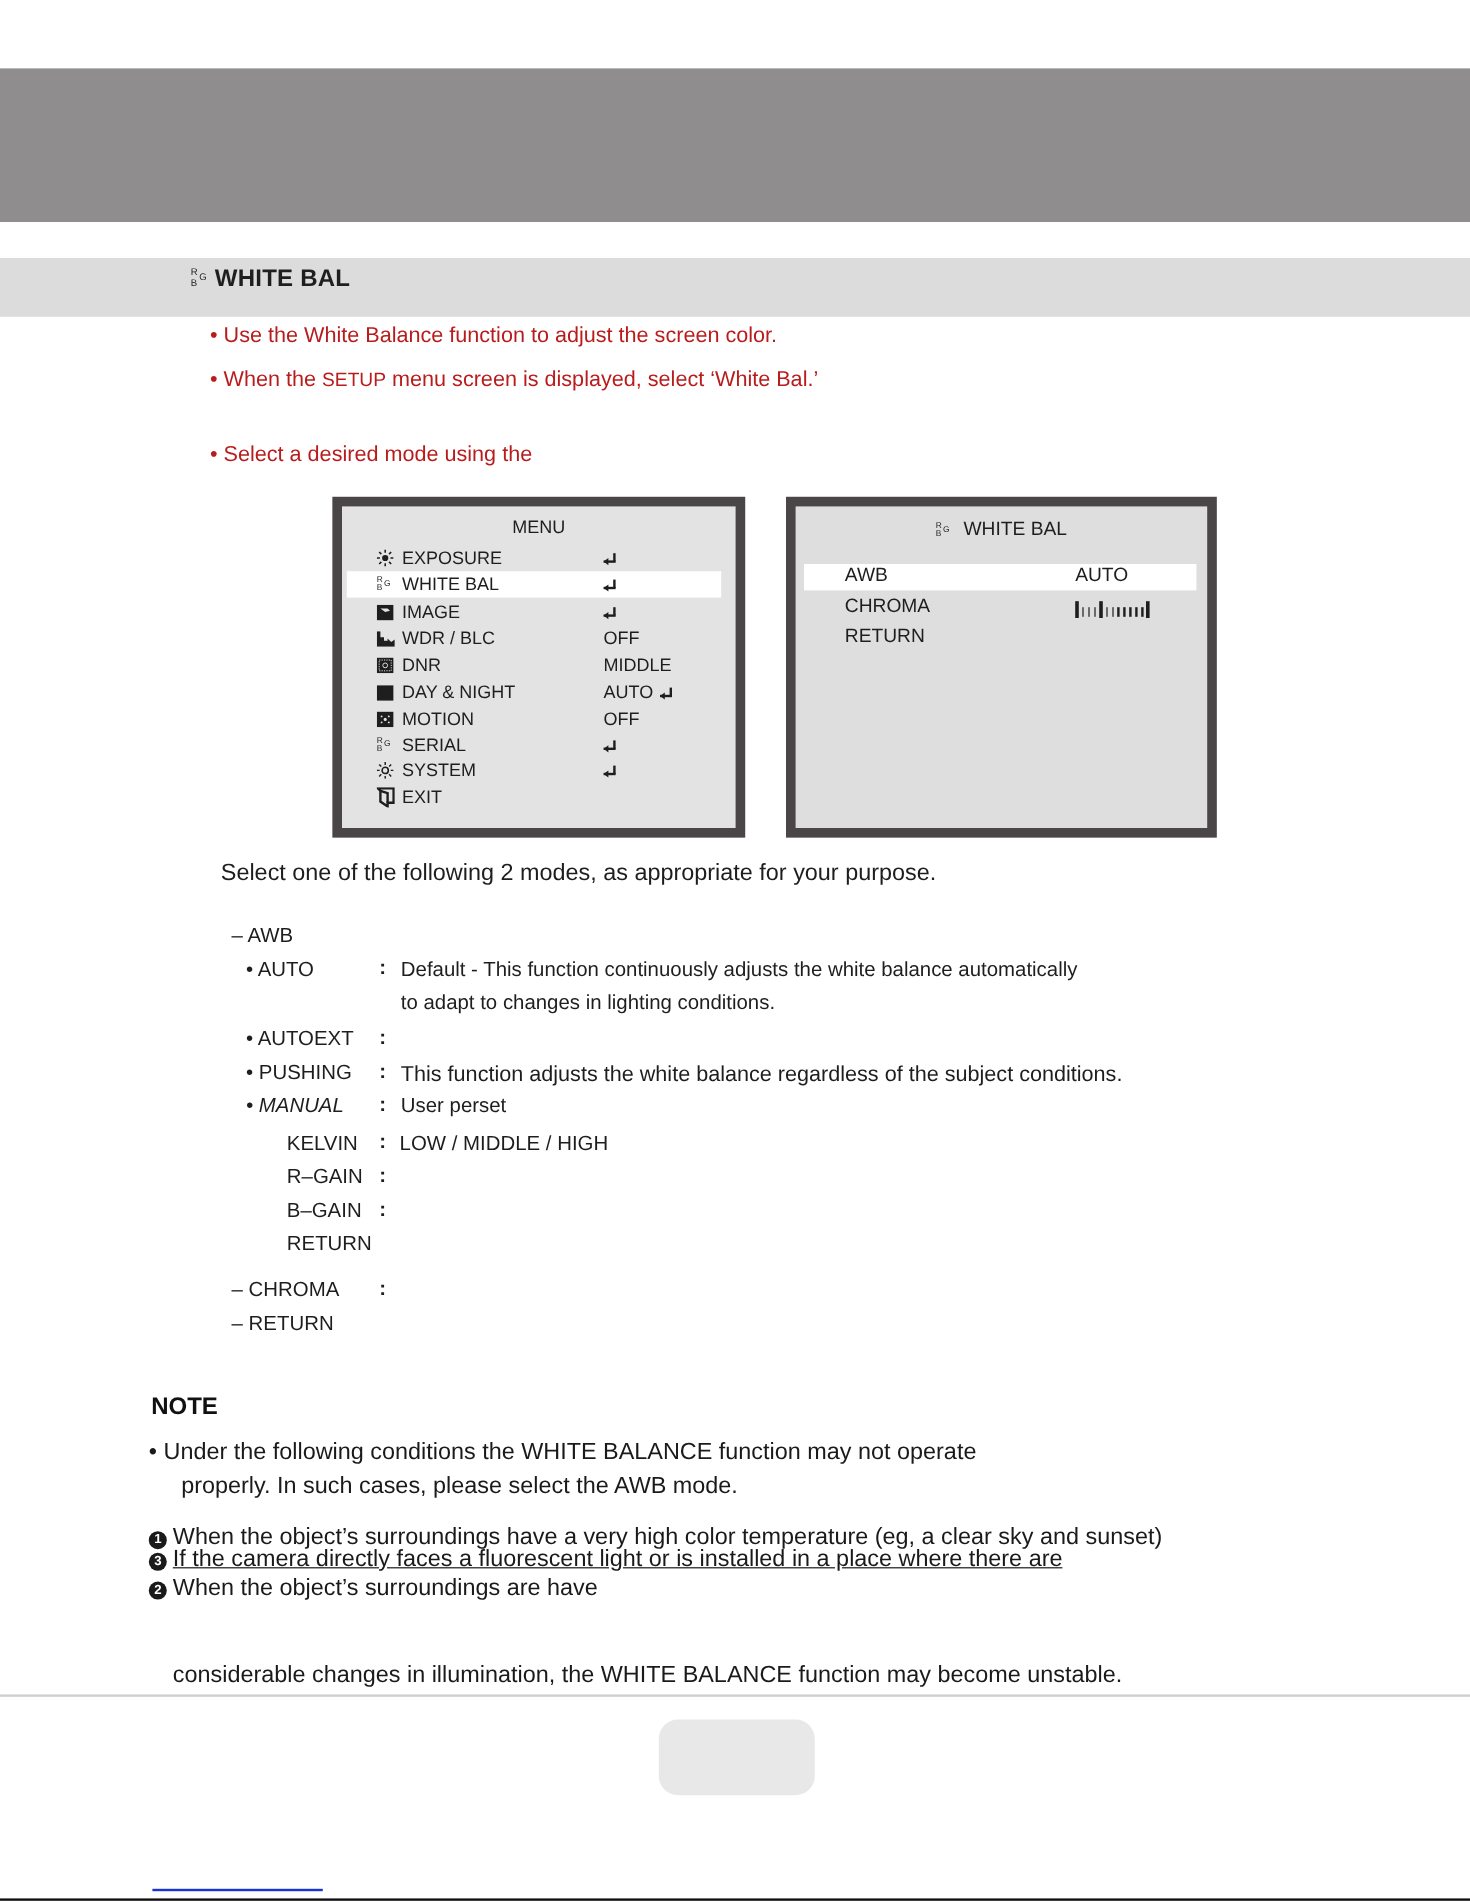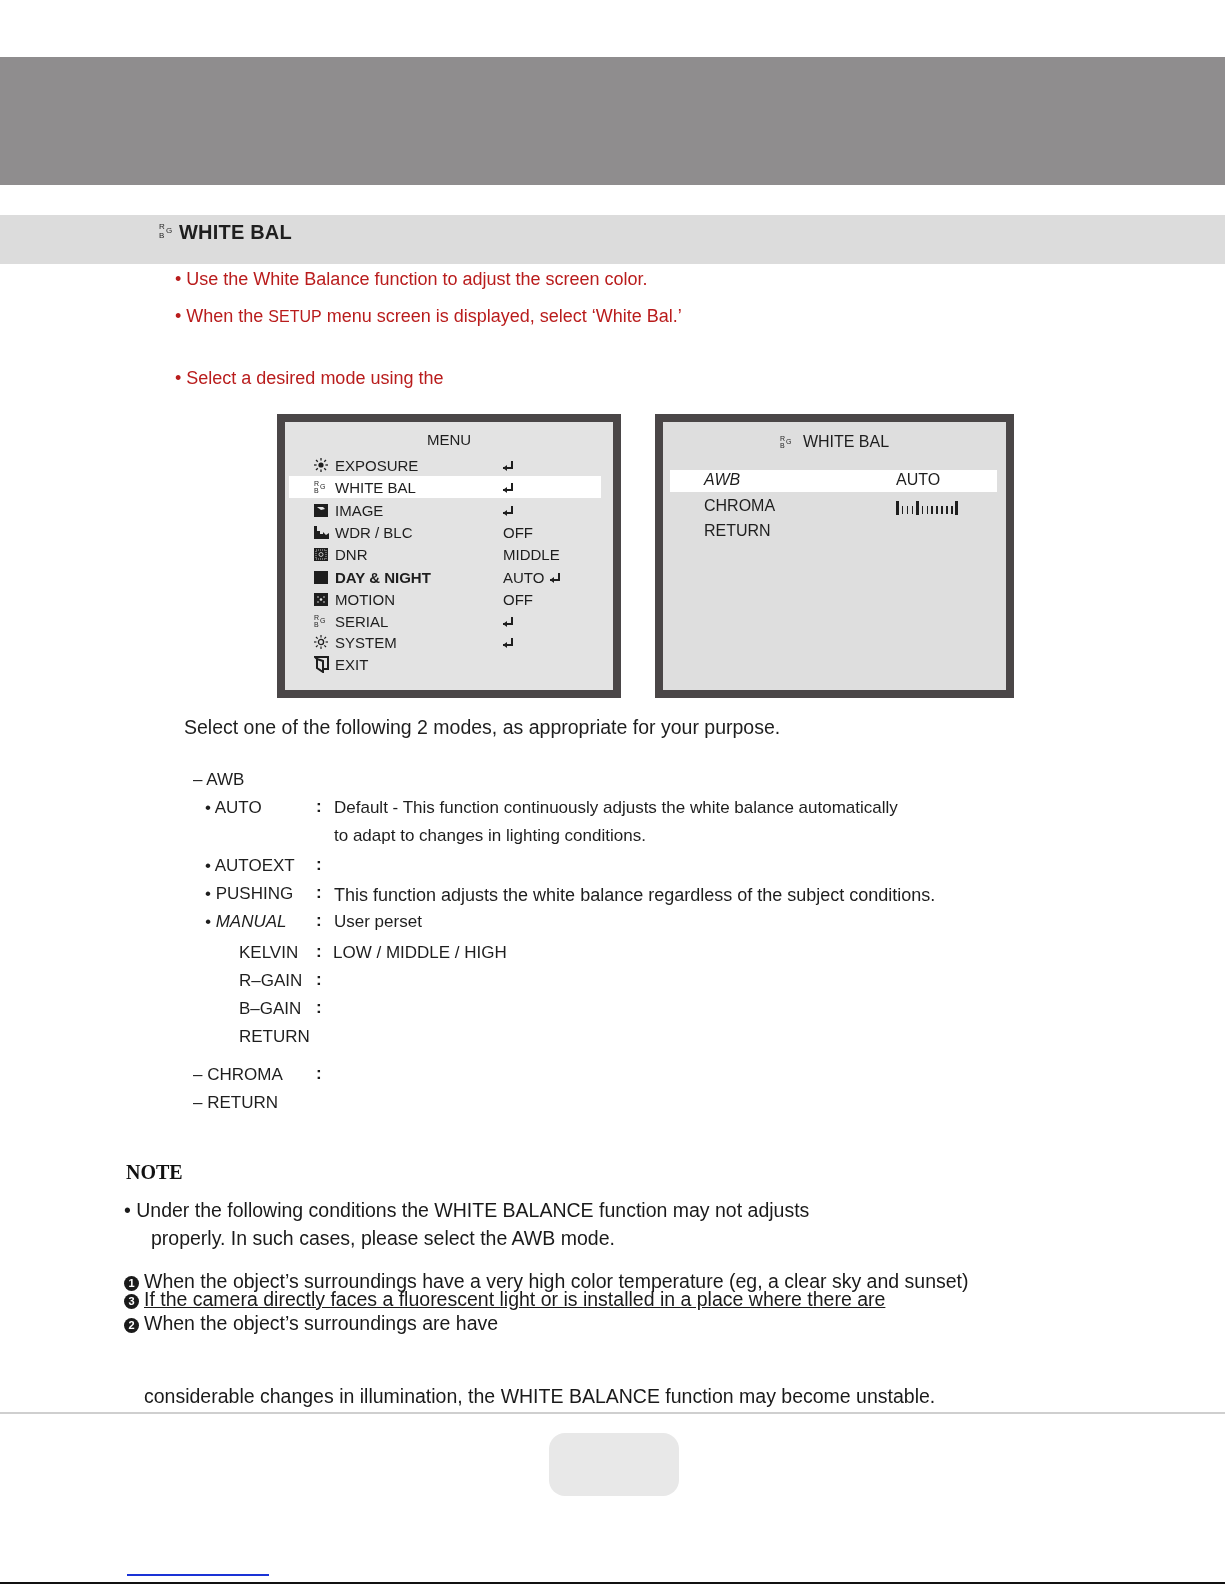--- a/index.html
+++ b/index.html
@@ -29,21 +29,21 @@
   .menu-val { position: absolute; left: 218px; font-size: 15px; color: #1e1e1e; display: flex; align-items: center; gap: 6px; height: 22px; }
   .hl { position: absolute; background: #ffffff; }
   .enter { display: inline-block; width: 11px; height: 8px; position: relative; }
   .enter::before { content: ""; position: absolute; right: 1px; top: 0; width: 2px; height: 7px; background: #1e1e1e; }
   .enter::after { content: ""; position: absolute; left: 0; bottom: 0; width: 10px; height: 2px; background: #1e1e1e; }
   .enter i { position: absolute; left: 0; bottom: -2px; width: 0; height: 0; border-top: 3px solid transparent; border-bottom: 3px solid transparent; border-right: 4px solid #1e1e1e; }
   .tick { position: absolute; top: 0; width: 2px; background: #1e1e1e; }
 
   .mode-text { font-size: 17px; color: #1e1e1e; white-space: nowrap; }
   .colon { font-weight: bold; }
-  .note-title { font-size: 20px; font-weight: bold; color: #111; font-family: Liberation Serif, serif; }
+  .note-title { font-size: 20px; font-weight: bold; color: #111; }
   .note-text { font-size: 19.5px; color: #1a1a1a; white-space: nowrap; }
   .num { display: inline-block; width: 15px; height: 15px; border-radius: 50%; background: #1a1a1a; color: #fff; font-size: 11px; font-weight: bold; line-height: 15px; text-align: center; margin-right: 5px; vertical-align: 1px; }
   .divider { left: 0; top: 1412px; width: 1225px; height: 2px; background: #cfcfcf; }
   .pagebox { left: 549px; top: 1433px; width: 130px; height: 63px; background: #e8e8e8; border-radius: 16px; }
   .link-line { left: 127px; top: 1574px; width: 142px; height: 2px; background: #1a33d6; }
   .bottom-line { left: 0; top: 1582px; width: 1225px; height: 2px; background: #111; }
 </style>
 </head>
 <body>
 
@@ -147,21 +147,21 @@
           <rect x="2" y="2" width="10" height="9" fill="none" stroke="#e3e3e3" stroke-width="0.8" stroke-dasharray="1 1"></rect>
           <circle cx="7" cy="6.5" r="2" fill="none" stroke="#e3e3e3" stroke-width="0.8"></circle>
         </svg>
     </span>
     <span>DNR</span>
   </div>
   <div class="menu-val" style="top:121px;">
       <span>MIDDLE</span>
     </div>
 
-  <div class="menu-row osd-text" style="top:144px;font-weight:bold;">
+  <div class="menu-row osd-text" style="top:144px;">
     <span class="ic">
       <svg width="14" height="13" viewBox="0 0 14 13">
           <rect width="14" height="13" fill="#1e1e1e"></rect>
           <path d="M8 2 A4.5 4.5 0 1 0 8 11 A3.5 3.5 0 1 1 8 2 Z" fill="#e3e3e3"></path>
         </svg>
     </span>
     <span>DAY &amp; NIGHT</span>
   </div>
   <div class="menu-val" style="top:144px;">
       <span>AUTO</span>
@@ -242,21 +242,21 @@
   <div class="abs osd-text" style="left:0; width:343px; top:11px; display:flex; justify-content:center; align-items:center; font-size:16px;">
     <span class="rgb" style="width:15px;height:15px;font-size:7px;line-height:7px;margin-right:8px;">
       <span class="r">R</span>
         <span class="g" style="left:6px;top:3px;">G</span>
         <span class="b" style="top:7px;">B</span>
     </span>
     <span>WHITE BAL</span>
   </div>
   <div class="hl" style="left:7px; top:48px; width:327px; height:22px;"></div>
 
-  <div class="abs osd-text" style="left:41px; top:49px; font-size:16px;font-style:italic;">AWB</div>
+  <div class="abs osd-text" style="left:41px; top:49px; font-size:16px;">AWB</div>
   <div class="abs osd-text" style="left:233px; top:49px; font-size:16px;">AUTO</div>
 
   <div class="abs osd-text" style="left:41px; top:75px; font-size:16px;">CHROMA</div>
   <div class="abs" id="chroma-bar" style="left:233px; top:79px; width:62px; height:14px;">
       <div class="tick" style="left: 0px; height: 14px; top: 0px; width: 3px;"></div>
       <div class="tick" style="left: 5.91667px; height: 8px; top: 5px; width: 1.5px;"></div>
       <div class="tick" style="left: 10.8333px; height: 8px; top: 5px; width: 1.5px;"></div>
       <div class="tick" style="left: 15.75px; height: 8px; top: 5px; width: 1.5px;"></div>
       <div class="tick" style="left: 20.1667px; height: 14px; top: 0px; width: 3px;"></div>
       <div class="tick" style="left: 25.5833px; height: 8px; top: 5px; width: 1.5px;"></div>
@@ -302,21 +302,21 @@
 <div class="abs mode-text" style="left:239px; top:999px;">B–GAIN</div>
 <div class="abs mode-text colon" style="left:316px; top:998px;">:</div>
 
 <div class="abs mode-text" style="left:239px; top:1027px;">RETURN</div>
 
 <div class="abs mode-text" style="left:193px; top:1065px;">– CHROMA</div>
 <div class="abs mode-text colon" style="left:316px; top:1064px;">:</div>
 <div class="abs mode-text" style="left:193px; top:1093px;">– RETURN</div>
 
 <div class="abs note-title" style="left:126px; top:1161px;">NOTE</div>
-<div class="abs note-text" style="left:124px; top:1199px;">•  Under the following conditions the WHITE BALANCE function may not  adjusts</div>
+<div class="abs note-text" style="left:124px; top:1199px;">•  Under the following conditions the WHITE BALANCE function may not  operate</div>
 <div class="abs note-text" style="left:151px; top:1227px;">properly. In such cases, please select the AWB  mode.</div>
 
 <div class="abs note-text" style="left:124px; top:1270px;">
   <span class="num">1</span><span>When the object’s surroundings have a very high color temperature (eg, a clear sky and sunset)</span>
 </div>
 <div class="abs note-text" style="left:124px; top:1312px;">
   <span class="num">2</span><span>When the object’s surroundings are have</span>
 </div>
 <div class="abs note-text" style="left:124px; top:1288px;text-decoration:underline;">
   <span class="num">3</span><span>If the camera directly faces a fluorescent light or is installed in a place  where there  are</span>

